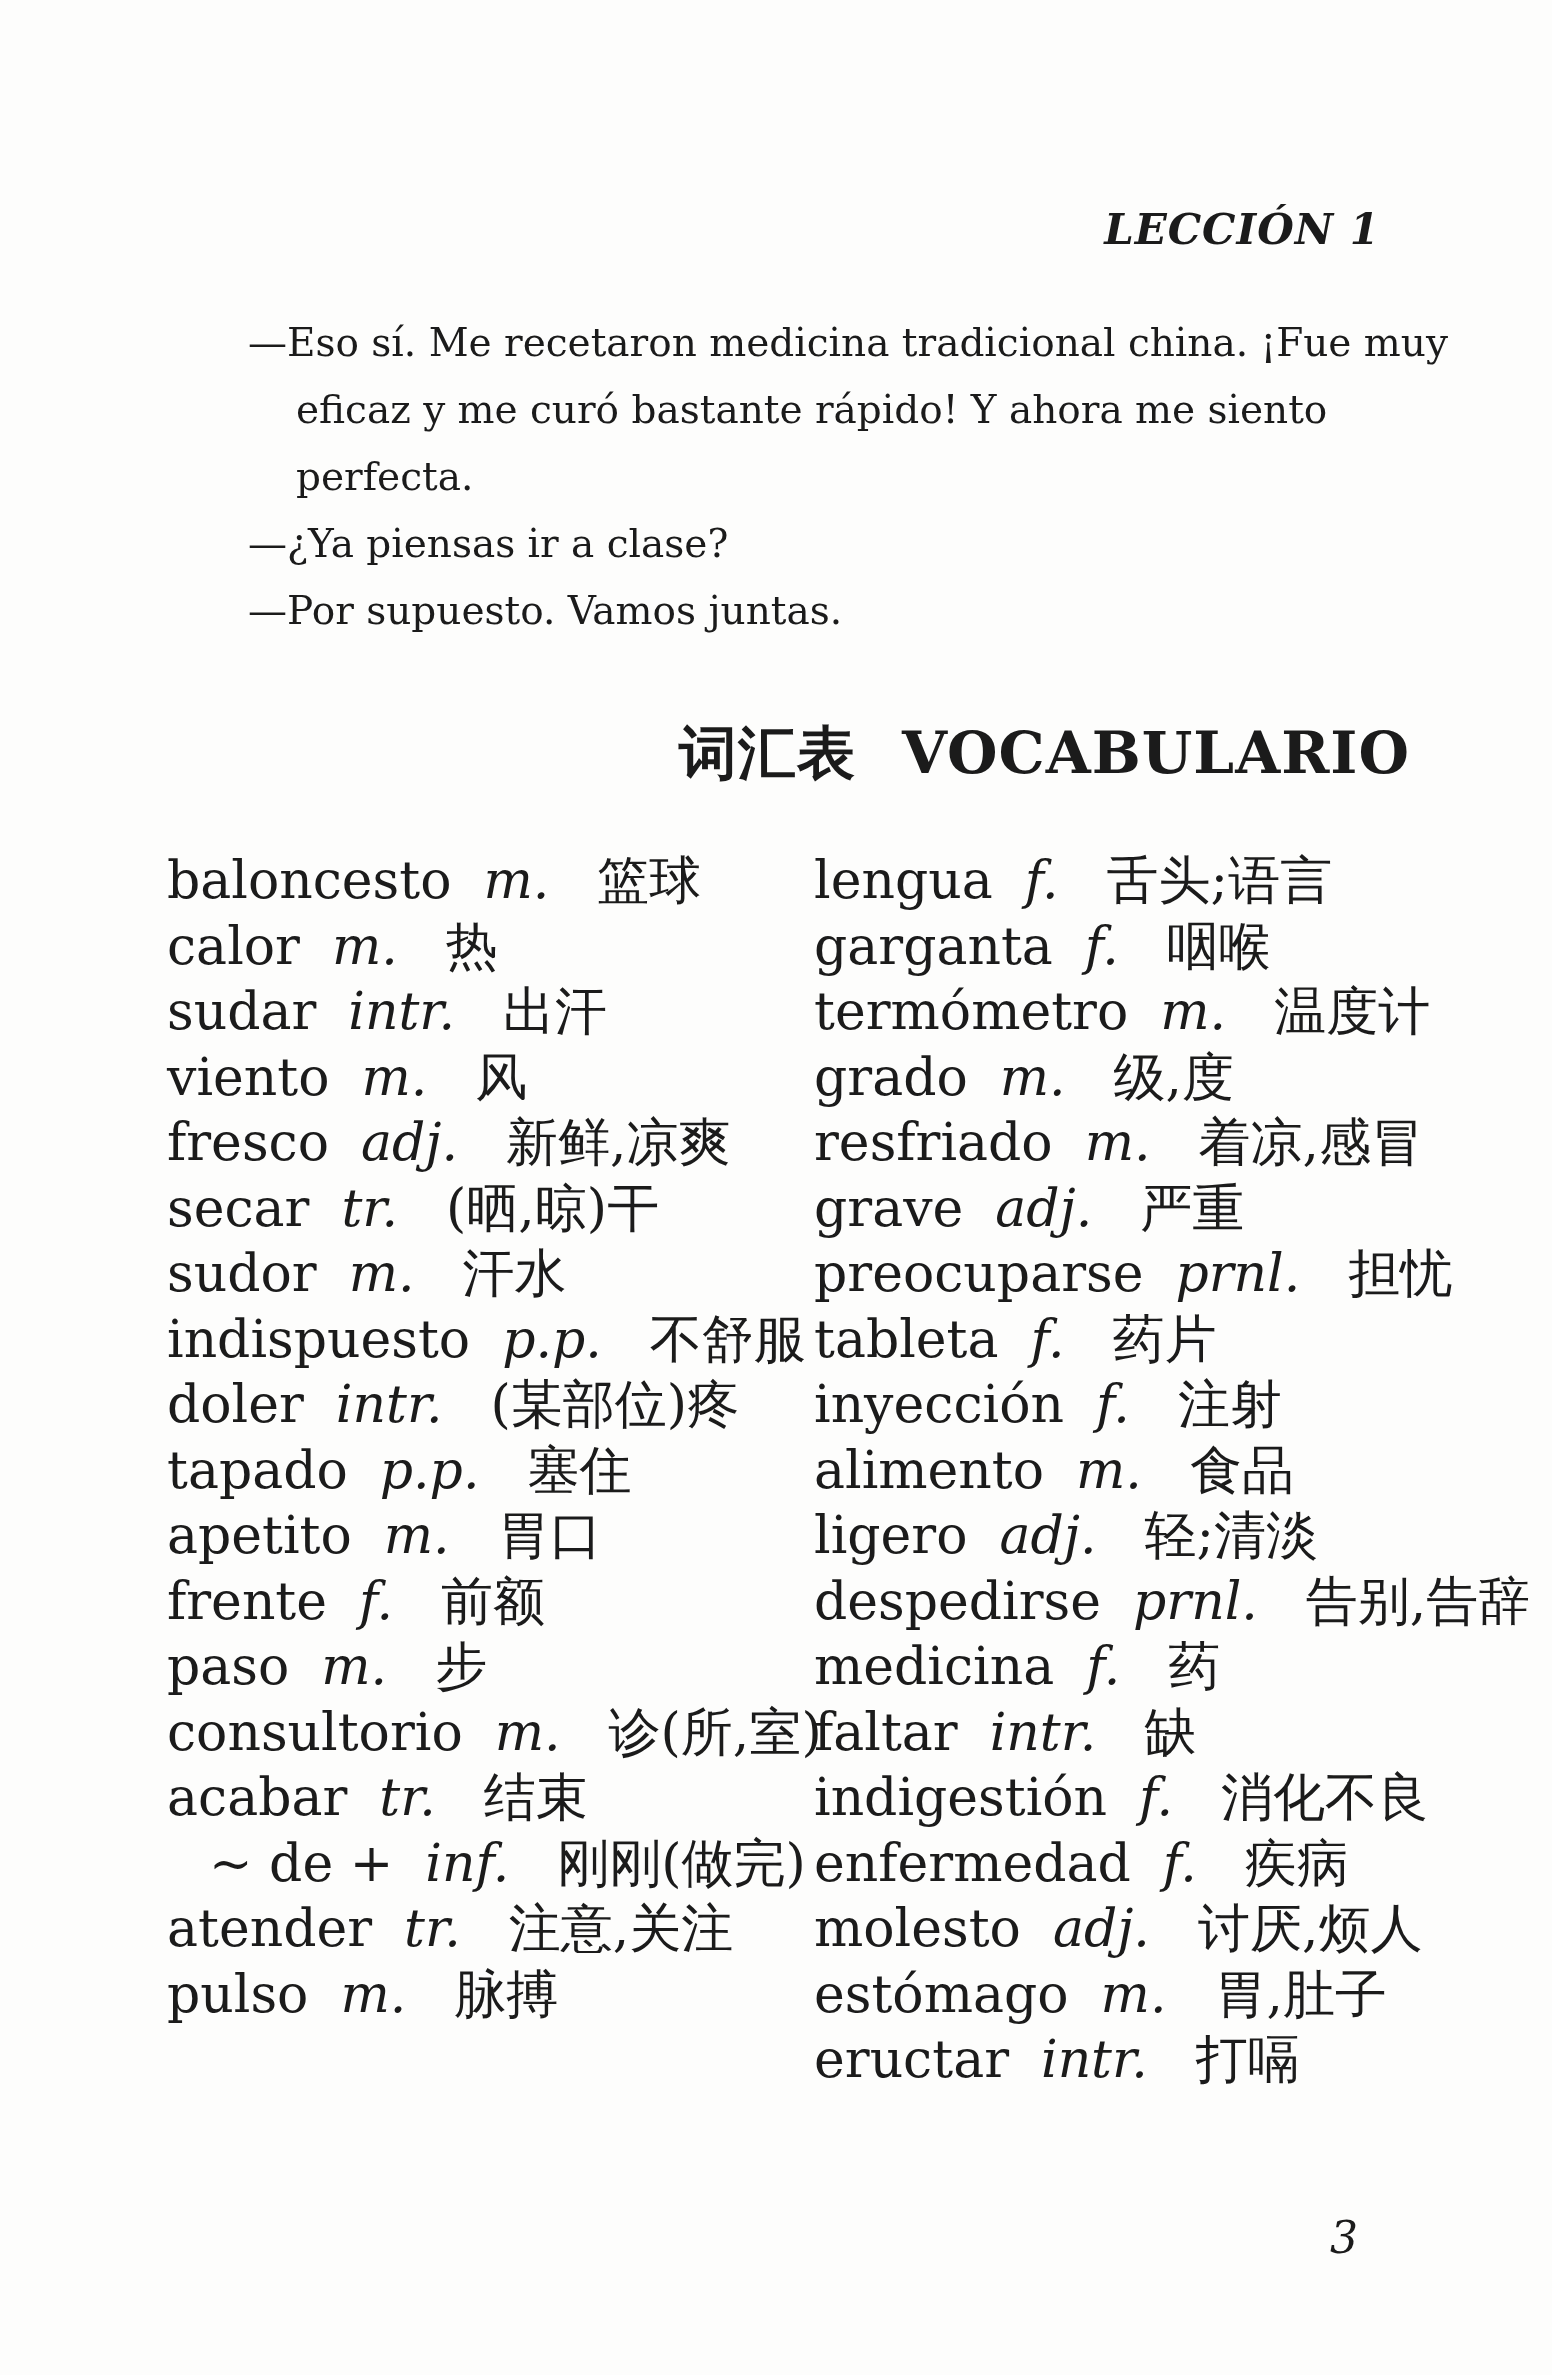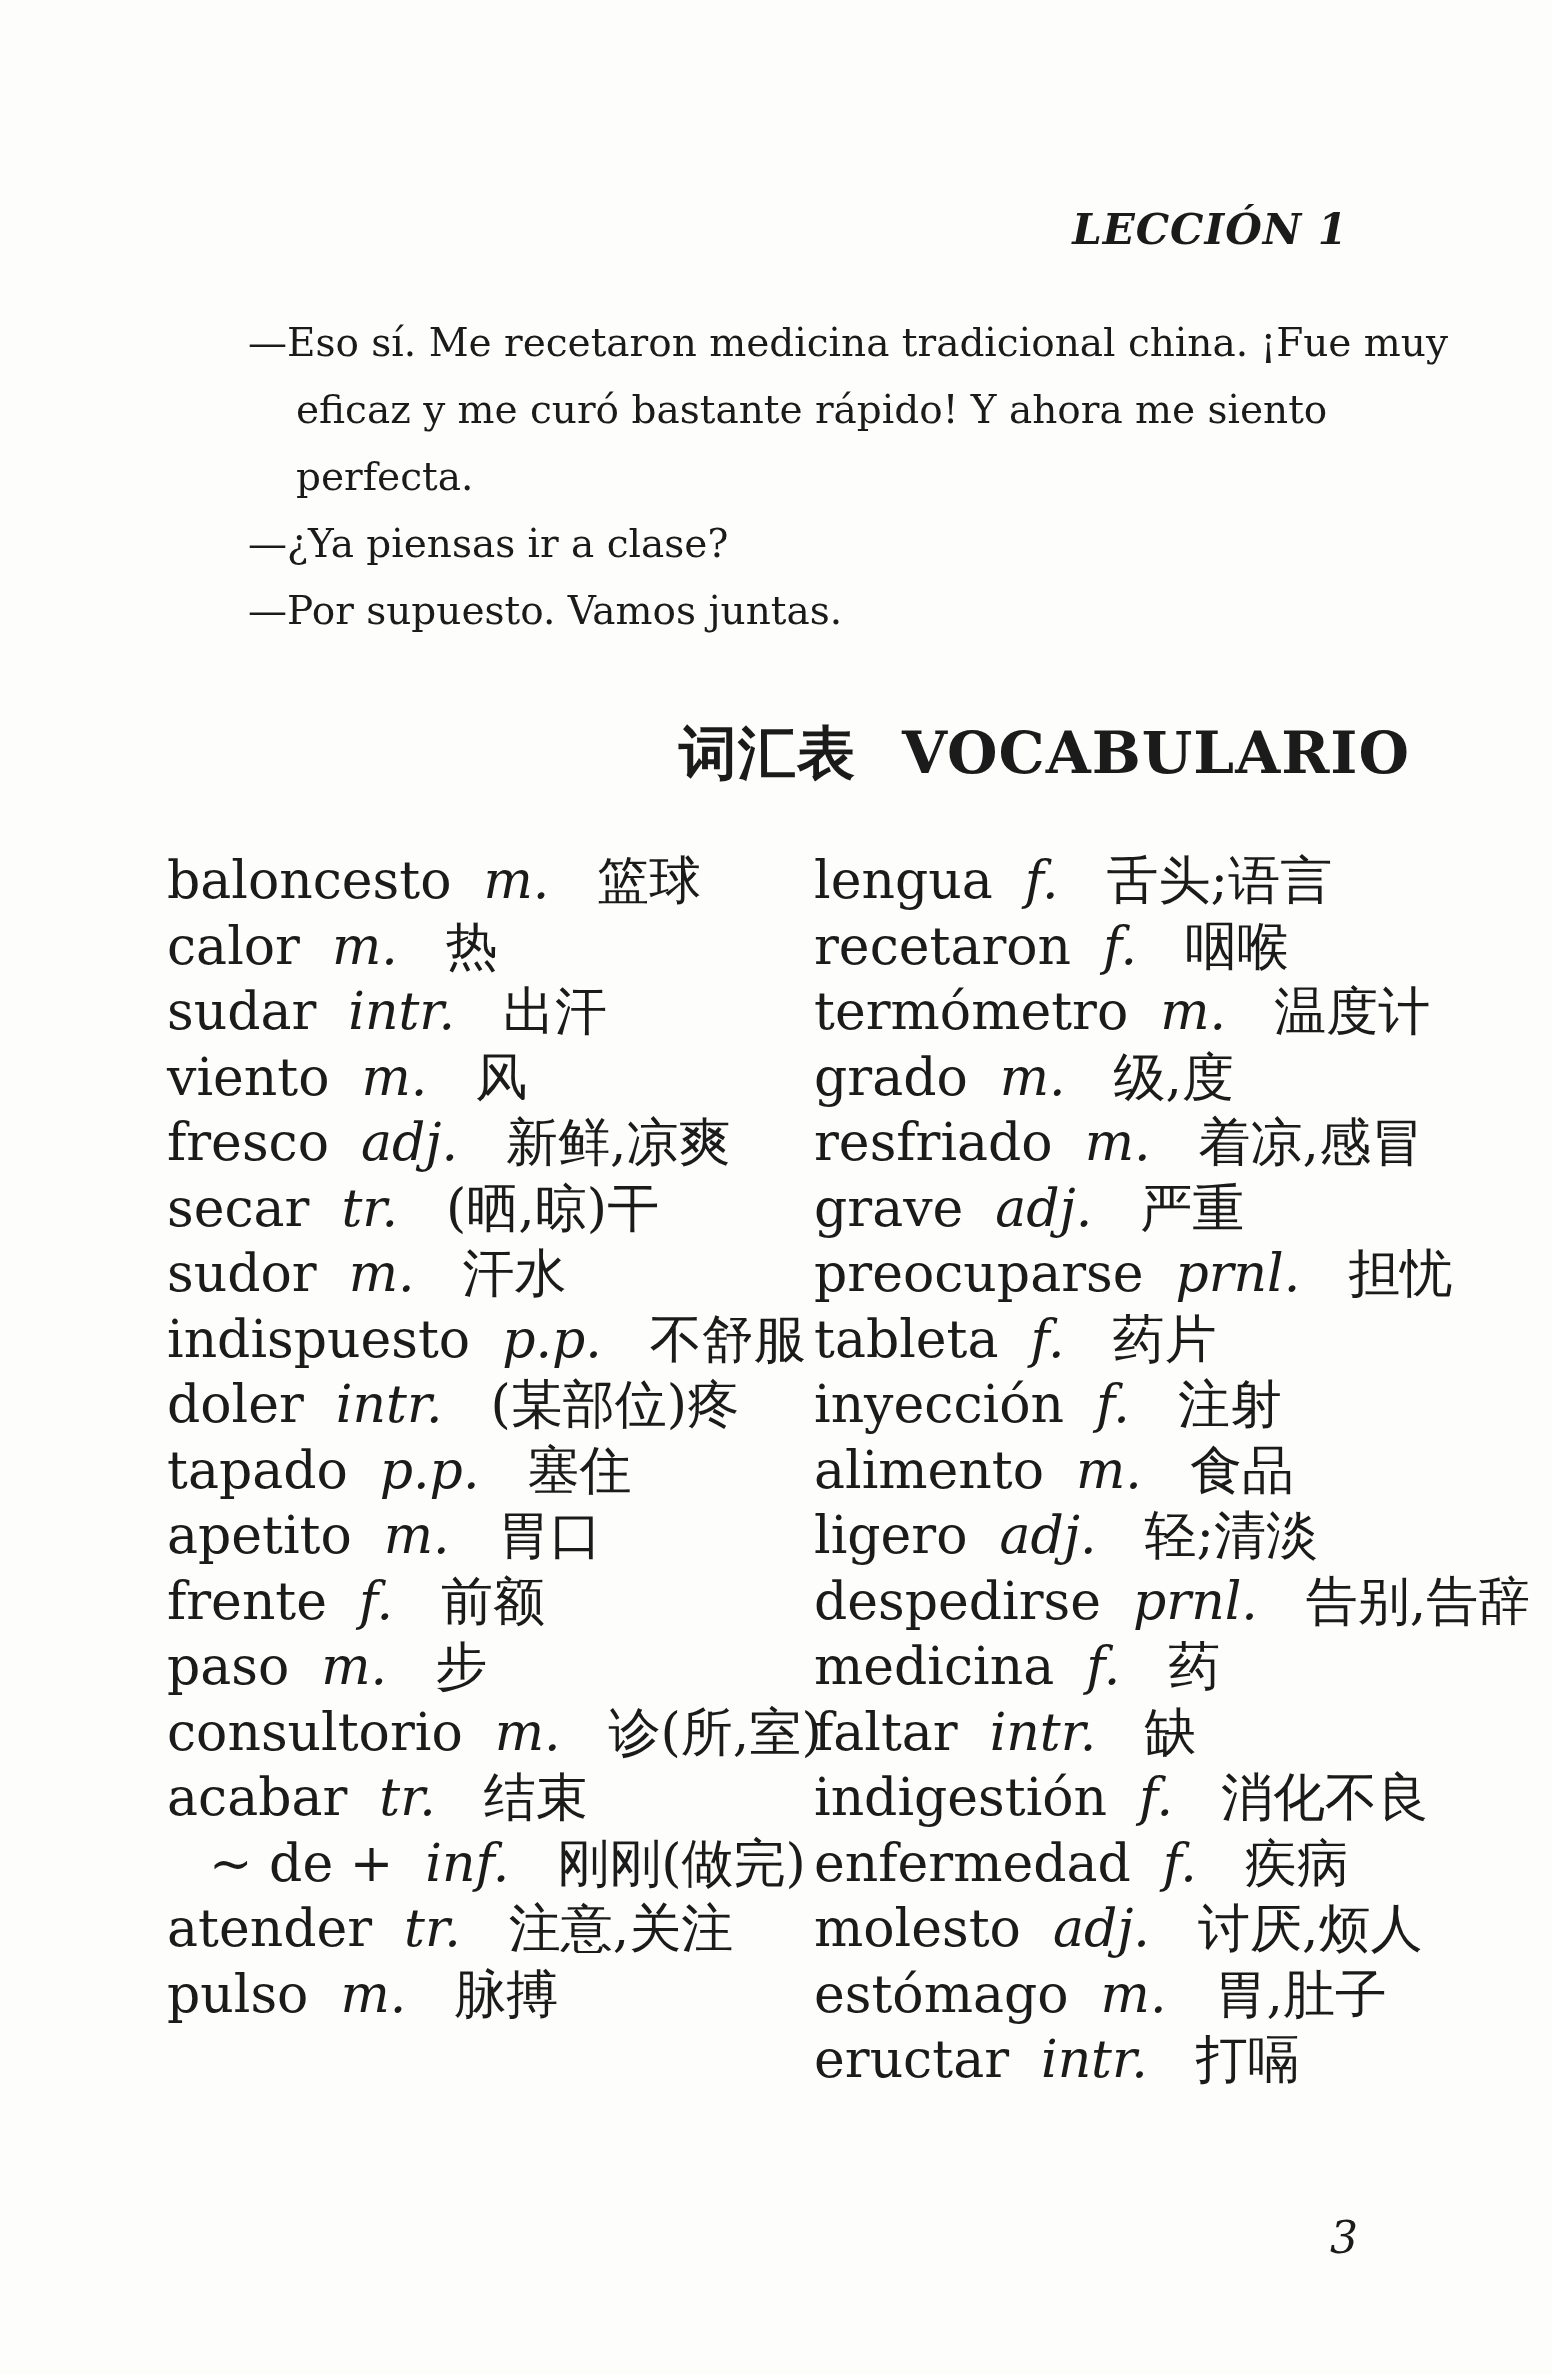--- a/index.html
+++ b/index.html
@@ -13,21 +13,21 @@
     height: 2375px;
     margin: 0 auto;
     background: #fdfdfc;
     color: #1b1b1b;
     font-family: "DejaVu Serif", "Liberation Serif", serif;
     overflow: hidden;
   }
   .lesson-header {
     position: absolute;
     top: 205px;
-    right: 204px;
+    right: 172px;
     font-size: 42px;
     font-weight: bold;
     font-style: italic;
     letter-spacing: 1px;
   }
   .dialogue {
     position: absolute;
     top: 309px;
     left: 248px;
     width: 1240px;
@@ -192,21 +192,21 @@
         </div>
       </div>
 
     <div class="vocab-col right-col">
 
         <div class="vocab-row">
           <span class="word">lengua</span><span class="pos">f.</span><span class="cn">舌头;语言</span>
         </div>
 
         <div class="vocab-row">
-          <span class="word">recetaron</span><span class="pos">f.</span><span class="cn">咽喉</span>
+          <span class="word">garganta</span><span class="pos">f.</span><span class="cn">咽喉</span>
         </div>
 
         <div class="vocab-row">
           <span class="word">termómetro</span><span class="pos">m.</span><span class="cn">温度计</span>
         </div>
 
         <div class="vocab-row">
           <span class="word">grado</span><span class="pos">m.</span><span class="cn">级,度</span>
         </div>
 

